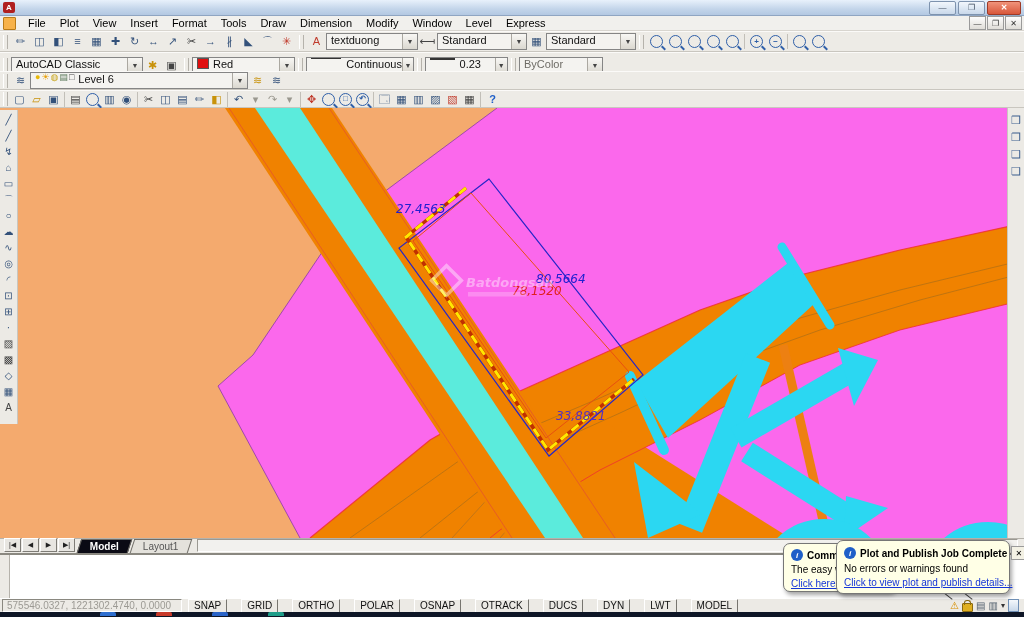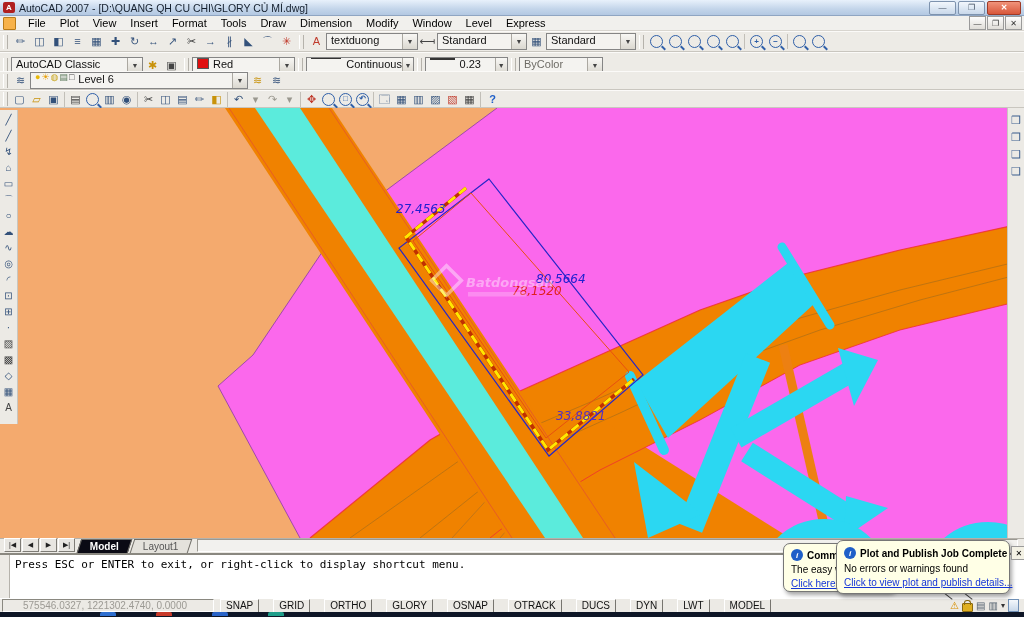--- a/index.html
+++ b/index.html
@@ -73,21 +73,21 @@
     border:1px solid;border-color:#9B9992 #FFF #FFF #9B9992}
   
   .cmdwin{left:0;top:553px;width:1024px;height:45px;background:#FFF;border-top:2px solid #8A8880;
     display:flex;box-sizing:border-box}
   .cmdstrip{width:9px;background:#ECEAE5;border-right:1px solid #B5B2AB}
   .cmdtext{padding:3px 5px;font-family:"DejaVu Sans Mono",monospace;font-size:11px;white-space:pre}
   
   .statusbar{left:0;top:598px;width:1024px;height:14px;background:#ECEAE5;border-top:1px solid #FFF;
     display:flex;align-items:center;padding:0 2px;box-sizing:border-box;font-size:10px}
   .coords{width:170px;height:11px;border:1px solid;border-color:#8A8880 #FFF #FFF #8A8880;
-    color:#9C9A94;padding:0 20px;display:flex;align-items:center;margin-right:6px;overflow:hidden;white-space:nowrap}
+    color:#9C9A94;padding:0 4px;display:flex;align-items:center;margin-right:6px;overflow:hidden;white-space:nowrap}
   .tg{height:12px;padding:0 5px;margin-right:14px;display:flex;align-items:center;
     border:1px solid;border-color:#FFF #77756F #77756F #FFF;background:#ECEAE5;color:#111}
   .tray{margin-left:auto;display:flex;align-items:center;gap:3px;padding-right:3px}
   .lock{width:9px;height:7px;background:#E0B020;border:1px solid #8A6A10;border-radius:1px;position:relative;margin-top:3px}
   .lock::before{content:"";position:absolute;left:1px;top:-4px;width:5px;height:4px;
     border:1.5px solid #8A6A10;border-bottom:none;border-radius:3px 3px 0 0}
   .cleanbtn{width:9px;height:11px;border:1px solid #6F8FB5;background:linear-gradient(#F4F8FC,#C8D8EA)}
   
   .balloon{background:#FFFFE6;border:1px solid #767676;border-radius:7px;
     box-shadow:2px 3px 4px rgba(0,0,0,.35);box-sizing:border-box;padding:5px 7px;font-size:10px}
@@ -103,21 +103,20 @@
   
   .taskbar{left:0;top:612px;width:1024px;height:5px;background:#0E1626;display:flex;gap:40px;
     align-items:flex-start;padding-left:100px;box-sizing:border-box}
   .tk{width:16px;height:4px;border-radius:2px 2px 0 0}
 </style>
 </head>
 <body>
 
 <div class="abs titlebar">
   <div class="app-ico">A</div>
-  <div class="tb-title">AutoCAD 2007 - [D:\QUANG QH CU CHI\GLORY CỦ MÍ.dwg]</div>
   <div class="winbtns">
     <div class="wb">—</div>
     <div class="wb">❐</div>
     <div class="wb close">✕</div>
   </div>
 </div>
 
 <div class="abs menubar">
   <div class="mdoc"></div>
   <div class="menu-item">File</div>
@@ -392,29 +391,28 @@
       <span>Model</span>
     </div>
   <div class="tab idle">
       <span>Layout1</span>
     </div>
   <div class="hscroll"></div>
 </div>
 
 <div class="abs cmdwin">
   <div class="cmdstrip"></div>
-  <div class="cmdtext">Press ESC or ENTER to exit, or right-click to display shortcut menu.</div>
 </div>
 
 <div class="abs statusbar">
   <div class="coords">575546.0327, 1221302.4740, 0.0000</div>
   <div class="tg">SNAP</div>
   <div class="tg">GRID</div>
   <div class="tg">ORTHO</div>
-  <div class="tg">GLORY</div>
+  <div class="tg">POLAR</div>
   <div class="tg">OSNAP</div>
   <div class="tg">OTRACK</div>
   <div class="tg">DUCS</div>
   <div class="tg">DYN</div>
   <div class="tg">LWT</div>
   <div class="tg">MODEL</div>
   <div class="tray">
     <span style="color:#D89000;font-size:10px">⚠</span>
     <span class="lock"></span>
     <span style="color:#55636F;font-size:10px">▤</span>

